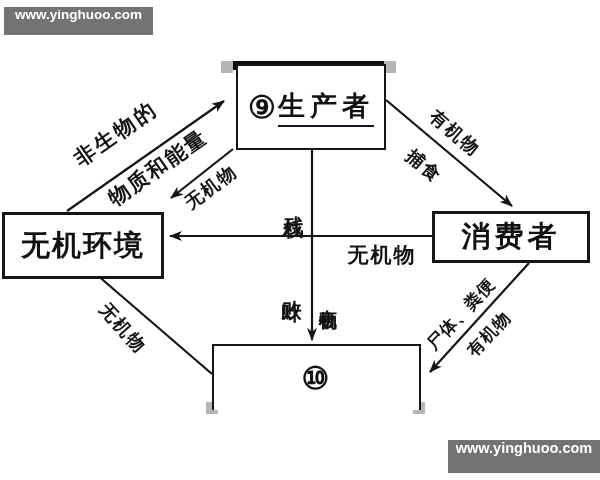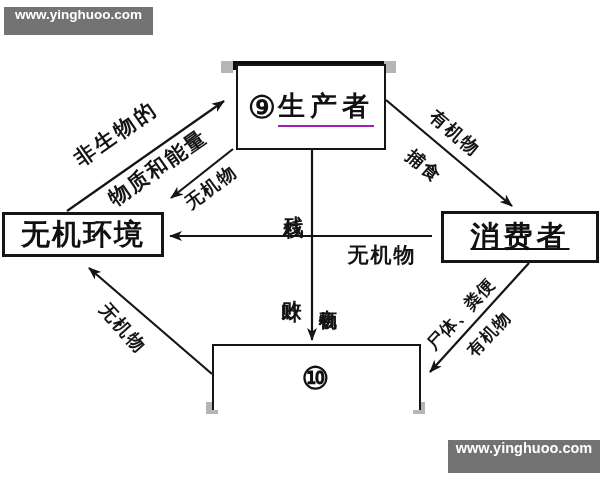--- a/index.html
+++ b/index.html
@@ -9,26 +9,26 @@
   }
   .stage{position:relative;width:600px;height:480px;background:#fff;}
   svg.arrows{position:absolute;left:0;top:0;width:600px;height:480px;}
 
   .box{
     position:absolute;box-sizing:border-box;border:3px solid #151515;
     display:flex;align-items:center;justify-content:center;
     background:#fff;color:#111;font-weight:700;white-space:nowrap;
   }
   .box-producer{left:236px;top:64px;width:150px;height:86px;border-width:2px;font-size:27px;}
-  .box-inorganic{left:2px;top:212px;width:162px;height:45px;font-size:29px;letter-spacing:2px;}
-  .box-consumer{left:441px;top:211px;width:158px;height:52px;font-size:29px;letter-spacing:4px;text-decoration:underline;}
+  .box-inorganic{left:2px;top:212px;width:162px;height:67px;font-size:29px;letter-spacing:2px;}
+  .box-consumer{left:432px;top:211px;width:158px;height:52px;font-size:29px;letter-spacing:4px;}
   .box-decomposer{left:212px;top:344px;width:209px;height:66px;border-width:2px;border-bottom:none;font-size:27px;}
 
   .badge{font-size:31px;font-weight:700;margin-right:2px;}
-  .ul{border-bottom:2px solid #a21caf;padding-bottom:1px;letter-spacing:5px;}
+  .ul{border-bottom:2px solid #0f172a;padding-bottom:1px;letter-spacing:5px;}
 
   .topbar{position:absolute;left:232px;top:61px;width:154px;height:9px;background:#0b0b0b;}
   .handle{position:absolute;width:12px;height:12px;background:#b5b5b5;}
   .handle.tl{left:221px;top:61px;}
   .handle.tr{left:384px;top:61px;}
   .handle.bl{left:206px;top:402px;}
   .handle.br{left:413px;top:402px;}
 
   .lbl{
     position:absolute;font-weight:700;color:#141414;white-space:nowrap;

